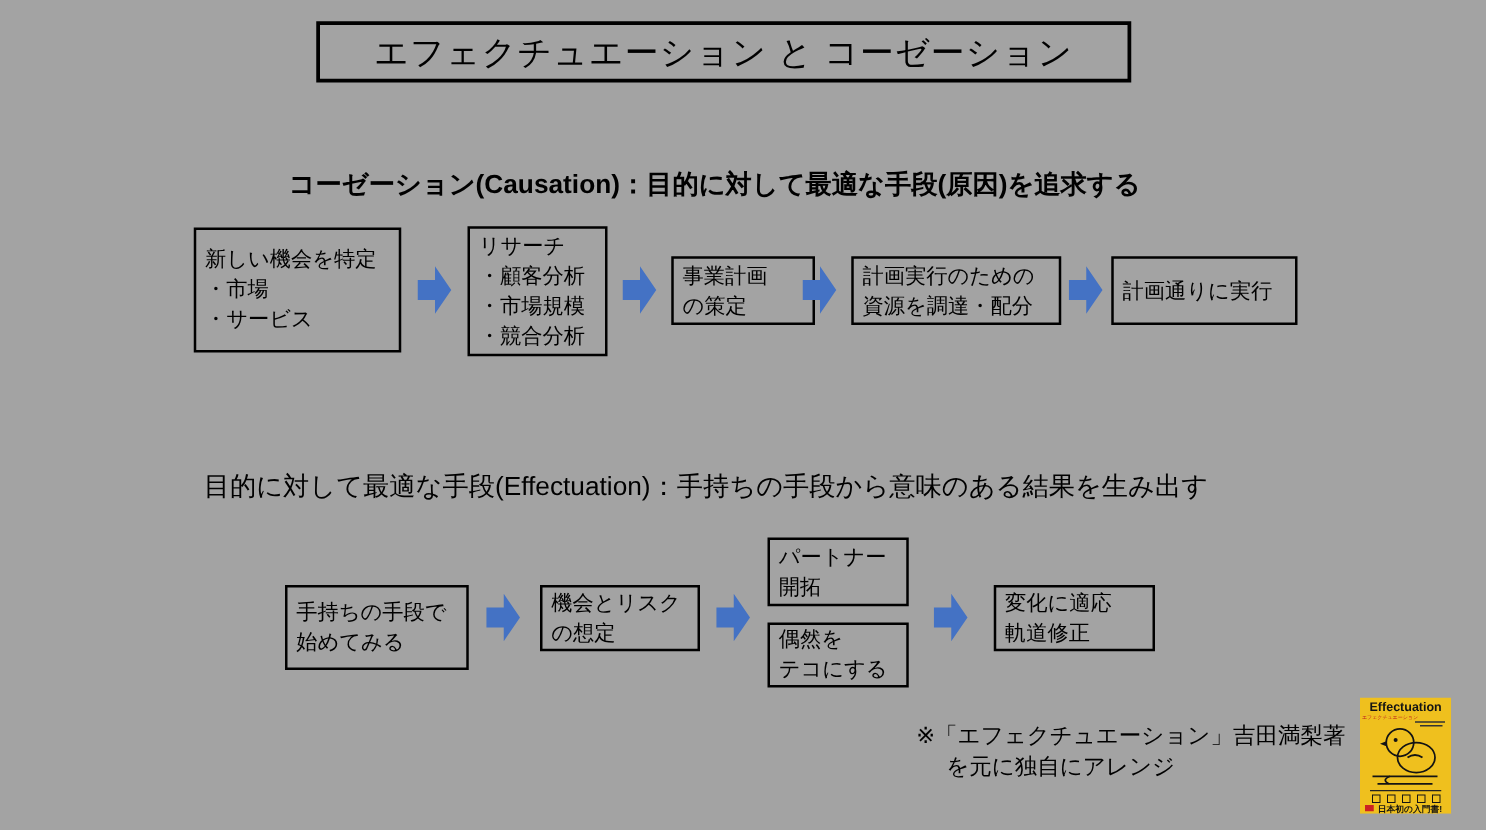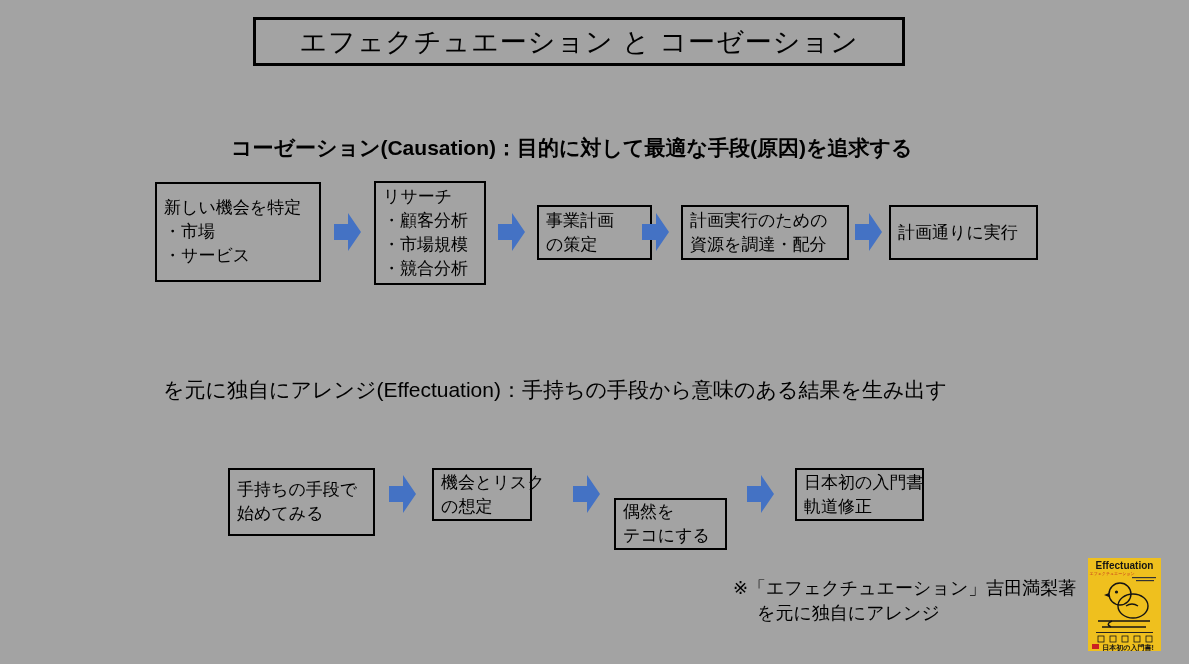--- a/index.html
+++ b/index.html
@@ -27,21 +27,21 @@
   }
   .fbox .ln{white-space:nowrap;}
 
   .box-a{left:155px;top:182px;width:166px;height:100px;}
   .box-b{left:374px;top:181px;width:112px;height:104px;}
   .box-c{left:537px;top:205px;width:115px;height:55px;}
   .box-d{left:681px;top:205px;width:168px;height:55px;}
   .box-e{left:889px;top:205px;width:149px;height:55px;}
 
   .box-f{left:228px;top:468px;width:147px;height:68px;}
-  .box-g{left:432px;top:468px;width:100px;height:53px;}
+  .box-g{left:432px;top:468px;width:128px;height:53px;}
   .box-h{left:614px;top:430px;width:113px;height:55px;}
   .box-i{left:614px;top:498px;width:113px;height:52px;}
   .box-j{left:795px;top:468px;width:129px;height:53px;}
 
   .arrow{position:absolute;width:28px;height:40px;}
   .ar1{left:334px;top:212px;}
   .ar2{left:498px;top:212px;}
   .ar3{left:642px;top:212px;}
   .ar4{left:855px;top:212px;}
   .ar5{left:389px;top:474px;}
@@ -102,52 +102,56 @@
   </div>
 
   <svg class="arrow ar4" viewBox="0 0 28 40">
     <polygon points="0,12 14,12 14,1 27,20 14,39 14,28 0,28" fill="#4472C4"></polygon>
   </svg>
 
   <div class="fbox box-e">
     <div class="ln">計画通りに実行</div>
   </div>
 
-  <div class="section-heading heading-effectuation">を元に独自にアレンジ(Effectuation)：手持ちの手段から意味のある結果を生み出す</div>
+  <div class="section-heading heading-effectuation">目的に対して最適な手段(Effectuation)：手持ちの手段から意味のある結果を生み出す</div>
 
   <div class="fbox box-f">
     <div class="ln">手持ちの手段で</div>
     <div class="ln">始めてみる</div>
   </div>
 
   <svg class="arrow ar5" viewBox="0 0 28 40">
     <polygon points="0,12 14,12 14,1 27,20 14,39 14,28 0,28" fill="#4472C4"></polygon>
   </svg>
 
   <div class="fbox box-g">
     <div class="ln">機会とリスク</div>
     <div class="ln">の想定</div>
   </div>
 
   <svg class="arrow ar6" viewBox="0 0 28 40">
     <polygon points="0,12 14,12 14,1 27,20 14,39 14,28 0,28" fill="#4472C4"></polygon>
   </svg>
 
+  <div class="fbox box-h">
+    <div class="ln">パートナー</div>
+    <div class="ln">開拓</div>
+  </div>
 
   <div class="fbox box-i">
     <div class="ln">偶然を</div>
     <div class="ln">テコにする</div>
   </div>
 
   <svg class="arrow ar7" viewBox="0 0 28 40">
     <polygon points="0,12 14,12 14,1 27,20 14,39 14,28 0,28" fill="#4472C4"></polygon>
   </svg>
 
   <div class="fbox box-j">
-    <div class="ln">日本初の入門書</div>
+    <div class="ln">変化に適応</div>
     <div class="ln">軌道修正</div>
   </div>
 
   <div class="footnote">
     <div class="l1">※「エフェクチュエーション」吉田満梨著</div>
     <div class="l2">を元に独自にアレンジ</div>
   </div>
 
   <svg class="book-cover" viewBox="0 0 73 93">
     <rect x="0" y="0" width="73" height="93" fill="#EFC01E"></rect>

